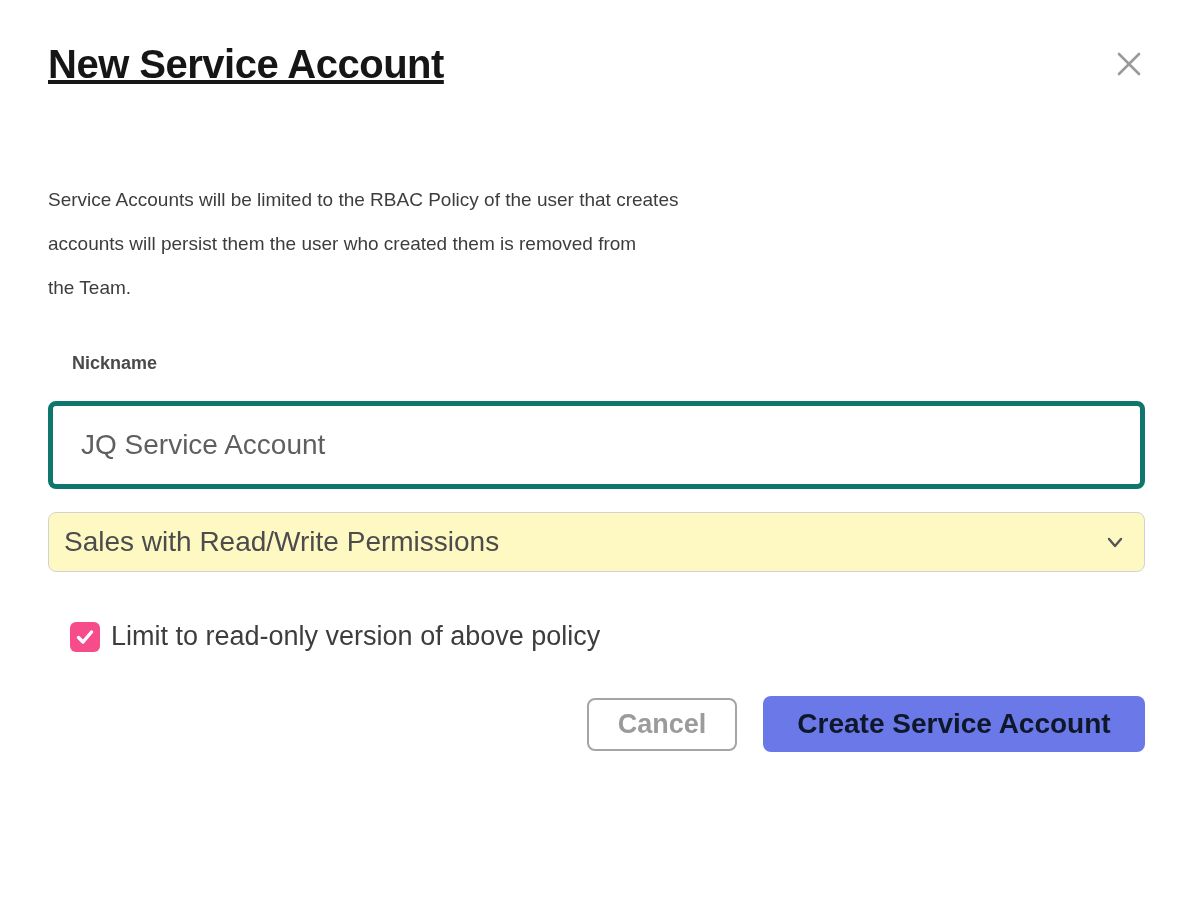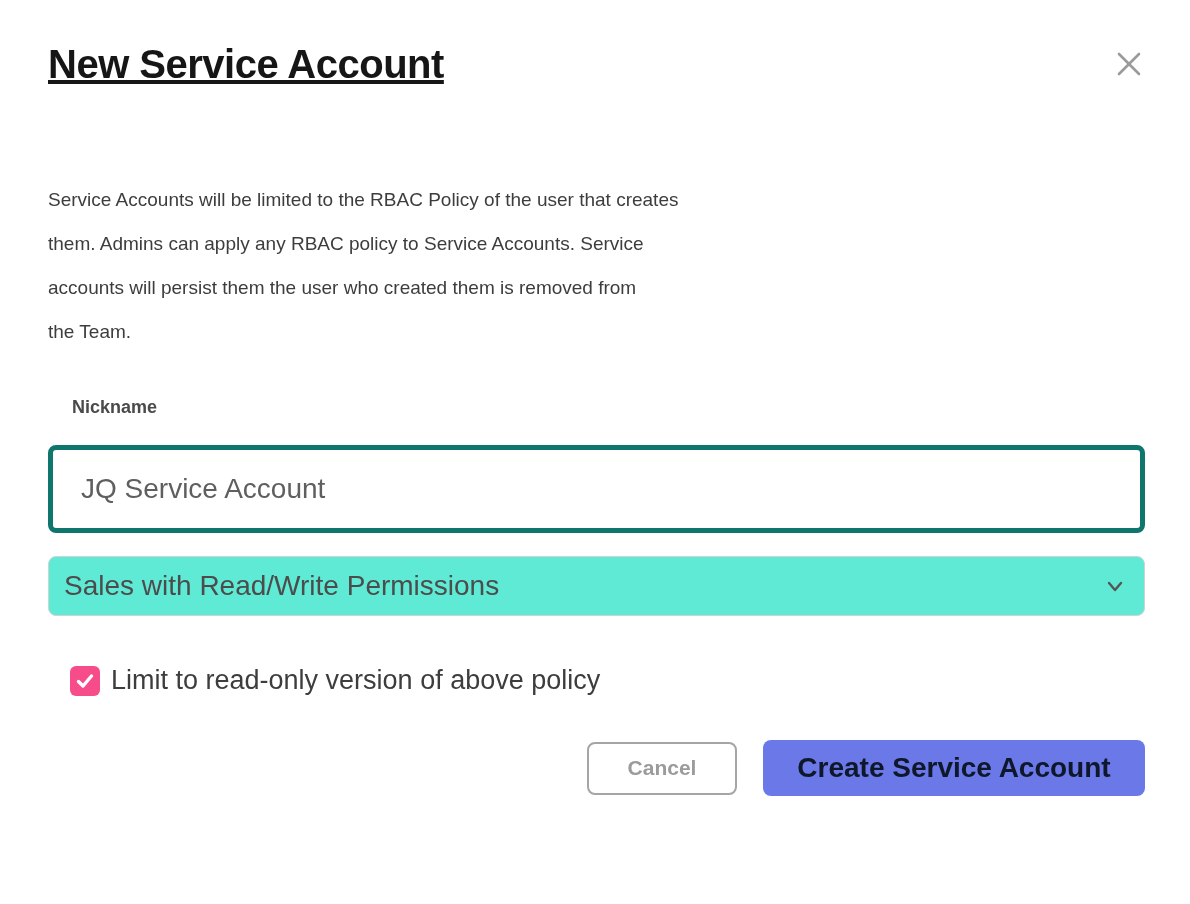--- a/index.html
+++ b/index.html
@@ -74,21 +74,21 @@
     height:60px;
     border:1px solid #d2d2d2;
     border-radius:8px;
     padding:0 18px 0 15px;
     display:flex;
     align-items:center;
     justify-content:space-between;
     font-size:28px;
     color:#4c4c4c;
     cursor:pointer;
-    background:#5eead4;
+    background:#fef9c3;
   }
   .checkbox-row{
     margin-top:49px;
     margin-left:22px;
     display:flex;
     align-items:center;
   }
   .checkbox{
     width:30px; height:30px;
     border-radius:6px;
@@ -119,21 +119,21 @@
     cursor:pointer;
     display:flex;
     align-items:center;
     justify-content:center;
   }
   .btn-cancel{
     width:150px; height:53px;
     background:#ffffff;
     border:2px solid #a5a5a5;
     color:#9b9b9b;
-    font-size:21px;
+    font-size:27px;
   }
   .btn-create{
     width:382px; height:56px;
     background:var(--accent-indigo, #6b78e8);
     border:none;
     color:#0f172a;
     font-size:28px;
   }
 </style>
 </head>
@@ -148,21 +148,20 @@
         <svg width="28" height="28" viewBox="0 0 28 28">
           <line x1="4" y1="4" x2="24" y2="24" stroke="#9a9a9a" stroke-width="2.6" stroke-linecap="round"></line>
           <line x1="24" y1="4" x2="4" y2="24" stroke="#9a9a9a" stroke-width="2.6" stroke-linecap="round"></line>
         </svg>
       </span>
     </button>
   </div>
 
   <div class="description">
     <div>Service Accounts will be limited to the RBAC Policy of the user that creates</div>
-    <div>them. Admins can apply any RBAC policy to Service Accounts. Service</div>
     <div>accounts will persist them the user who created them is removed from</div>
     <div>the Team.</div>
   </div>
 
   <div class="field-label">Nickname</div>
   <input class="text-input" type="text" value="JQ Service Account" style="">
 
   <div class="select-box">
     <span>Sales with Read/Write Permissions</span>
     <span style="display:flex;">

